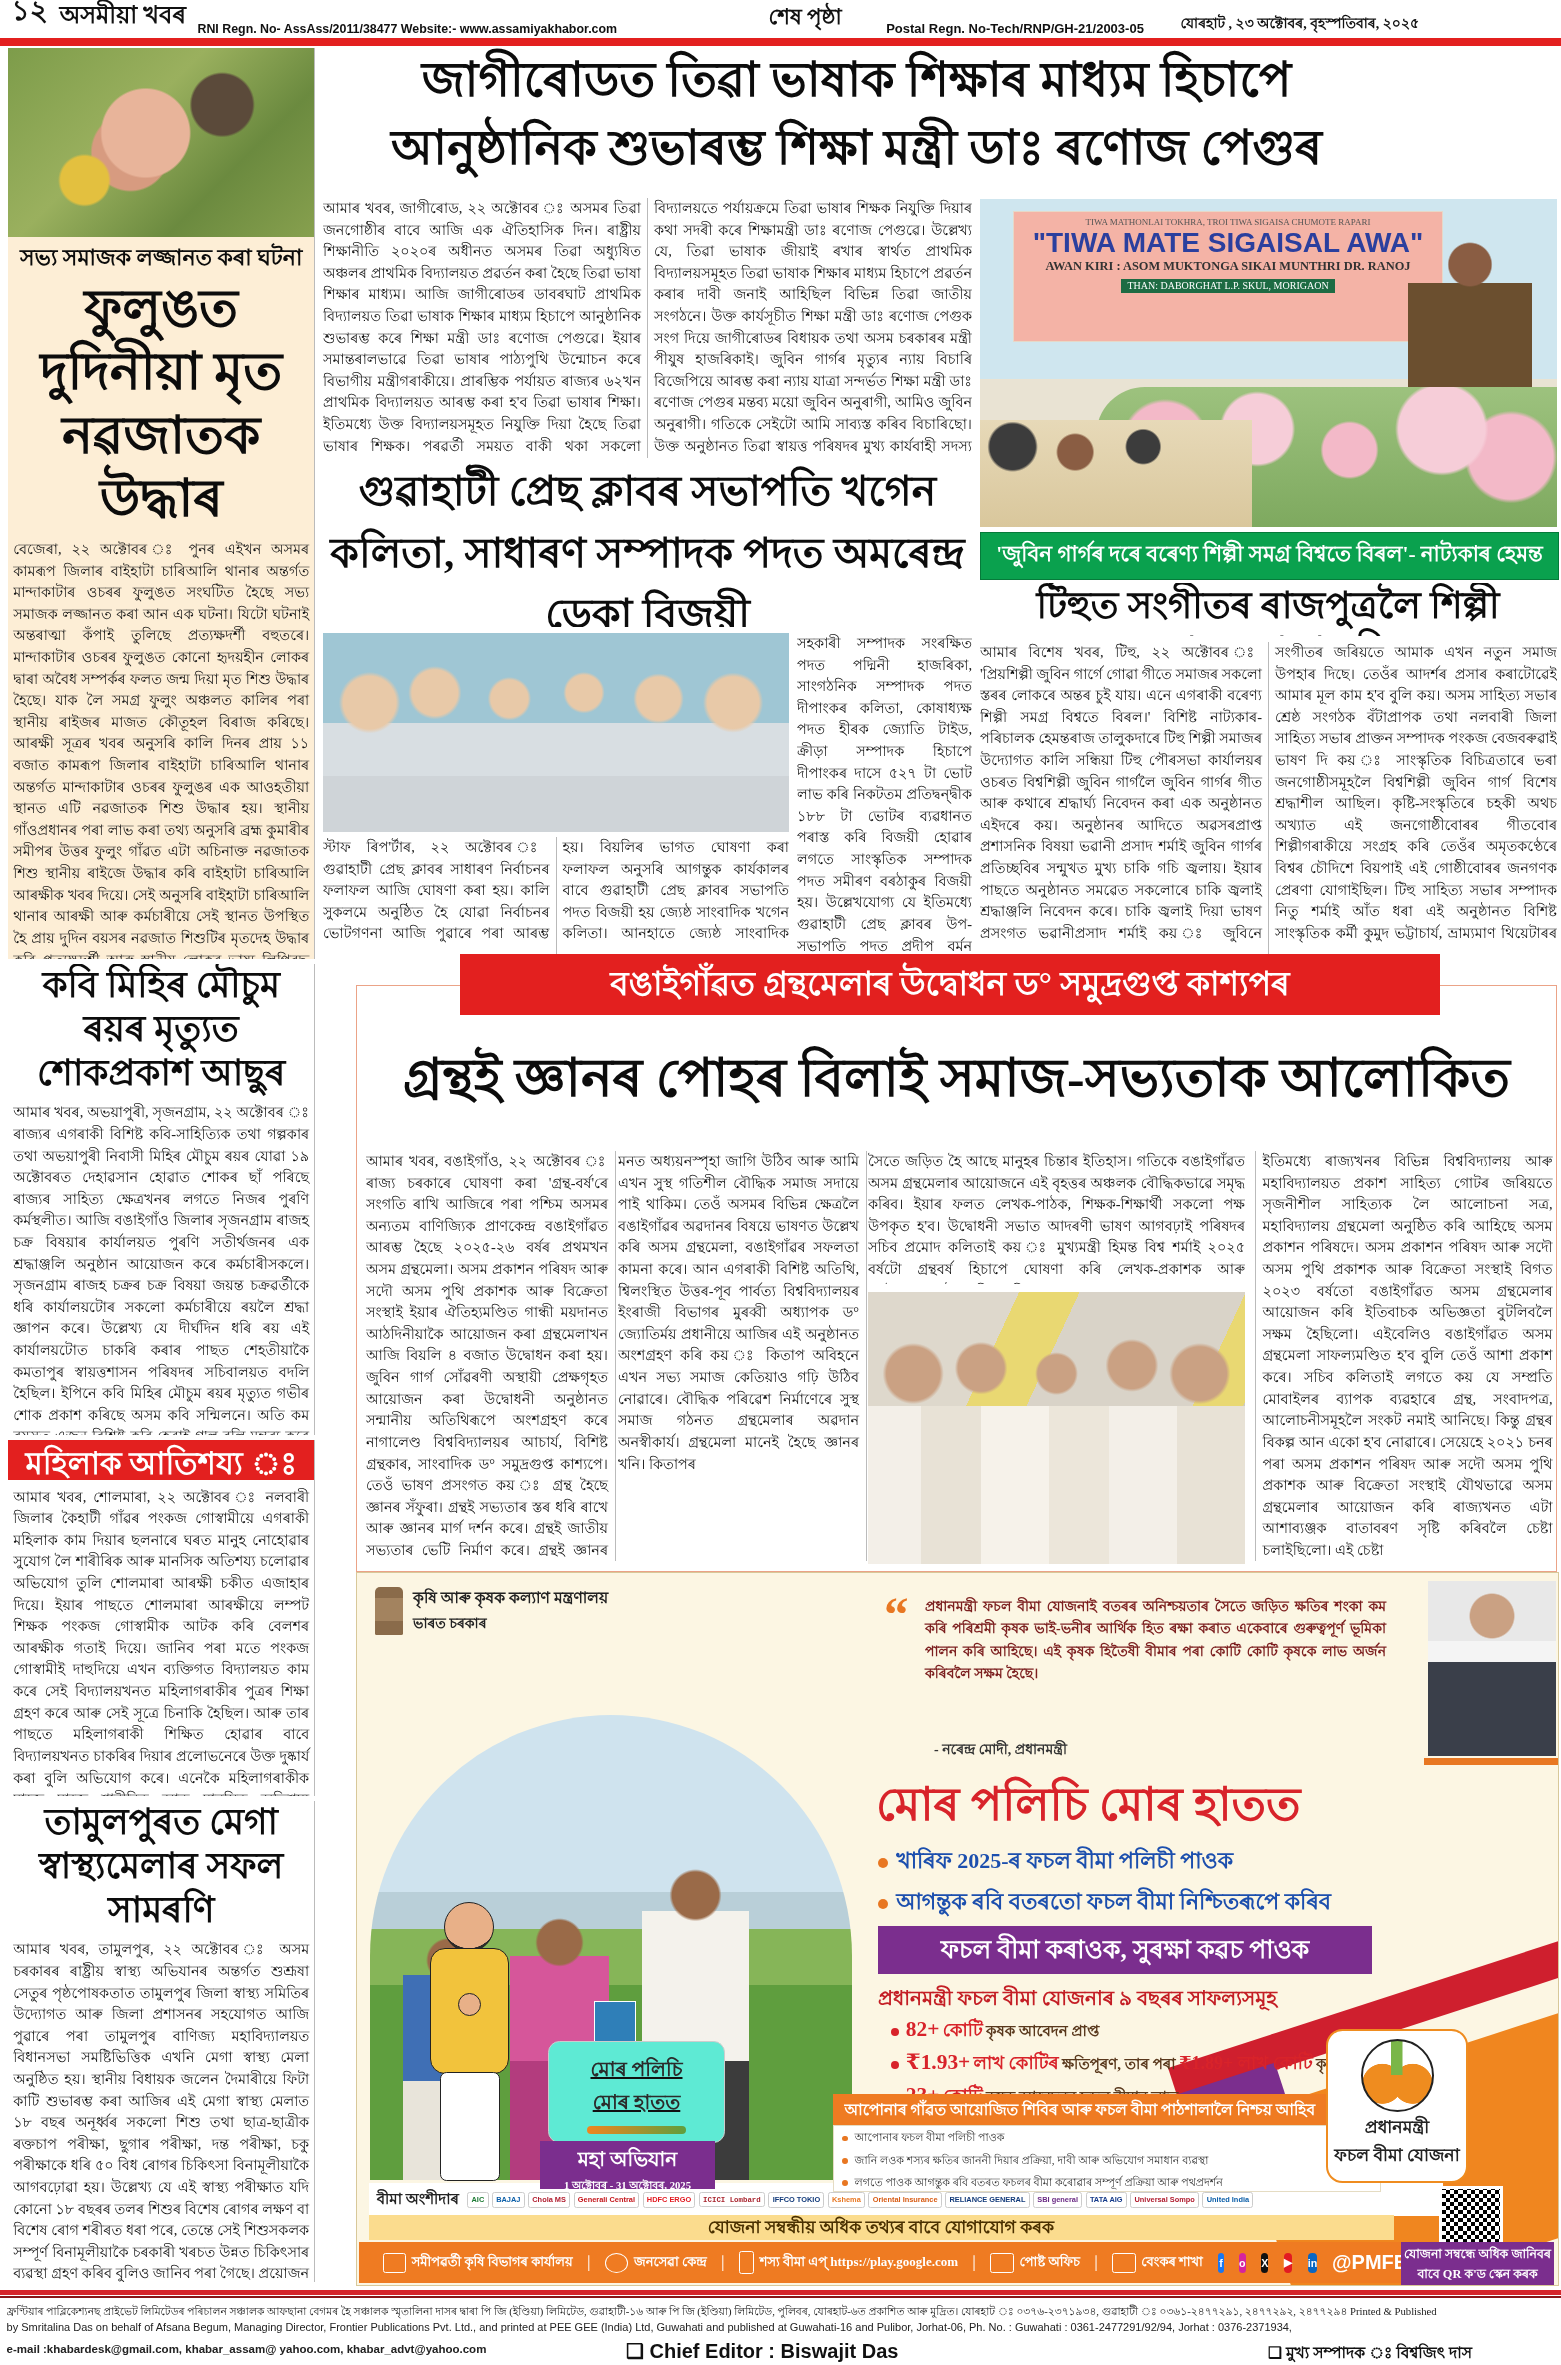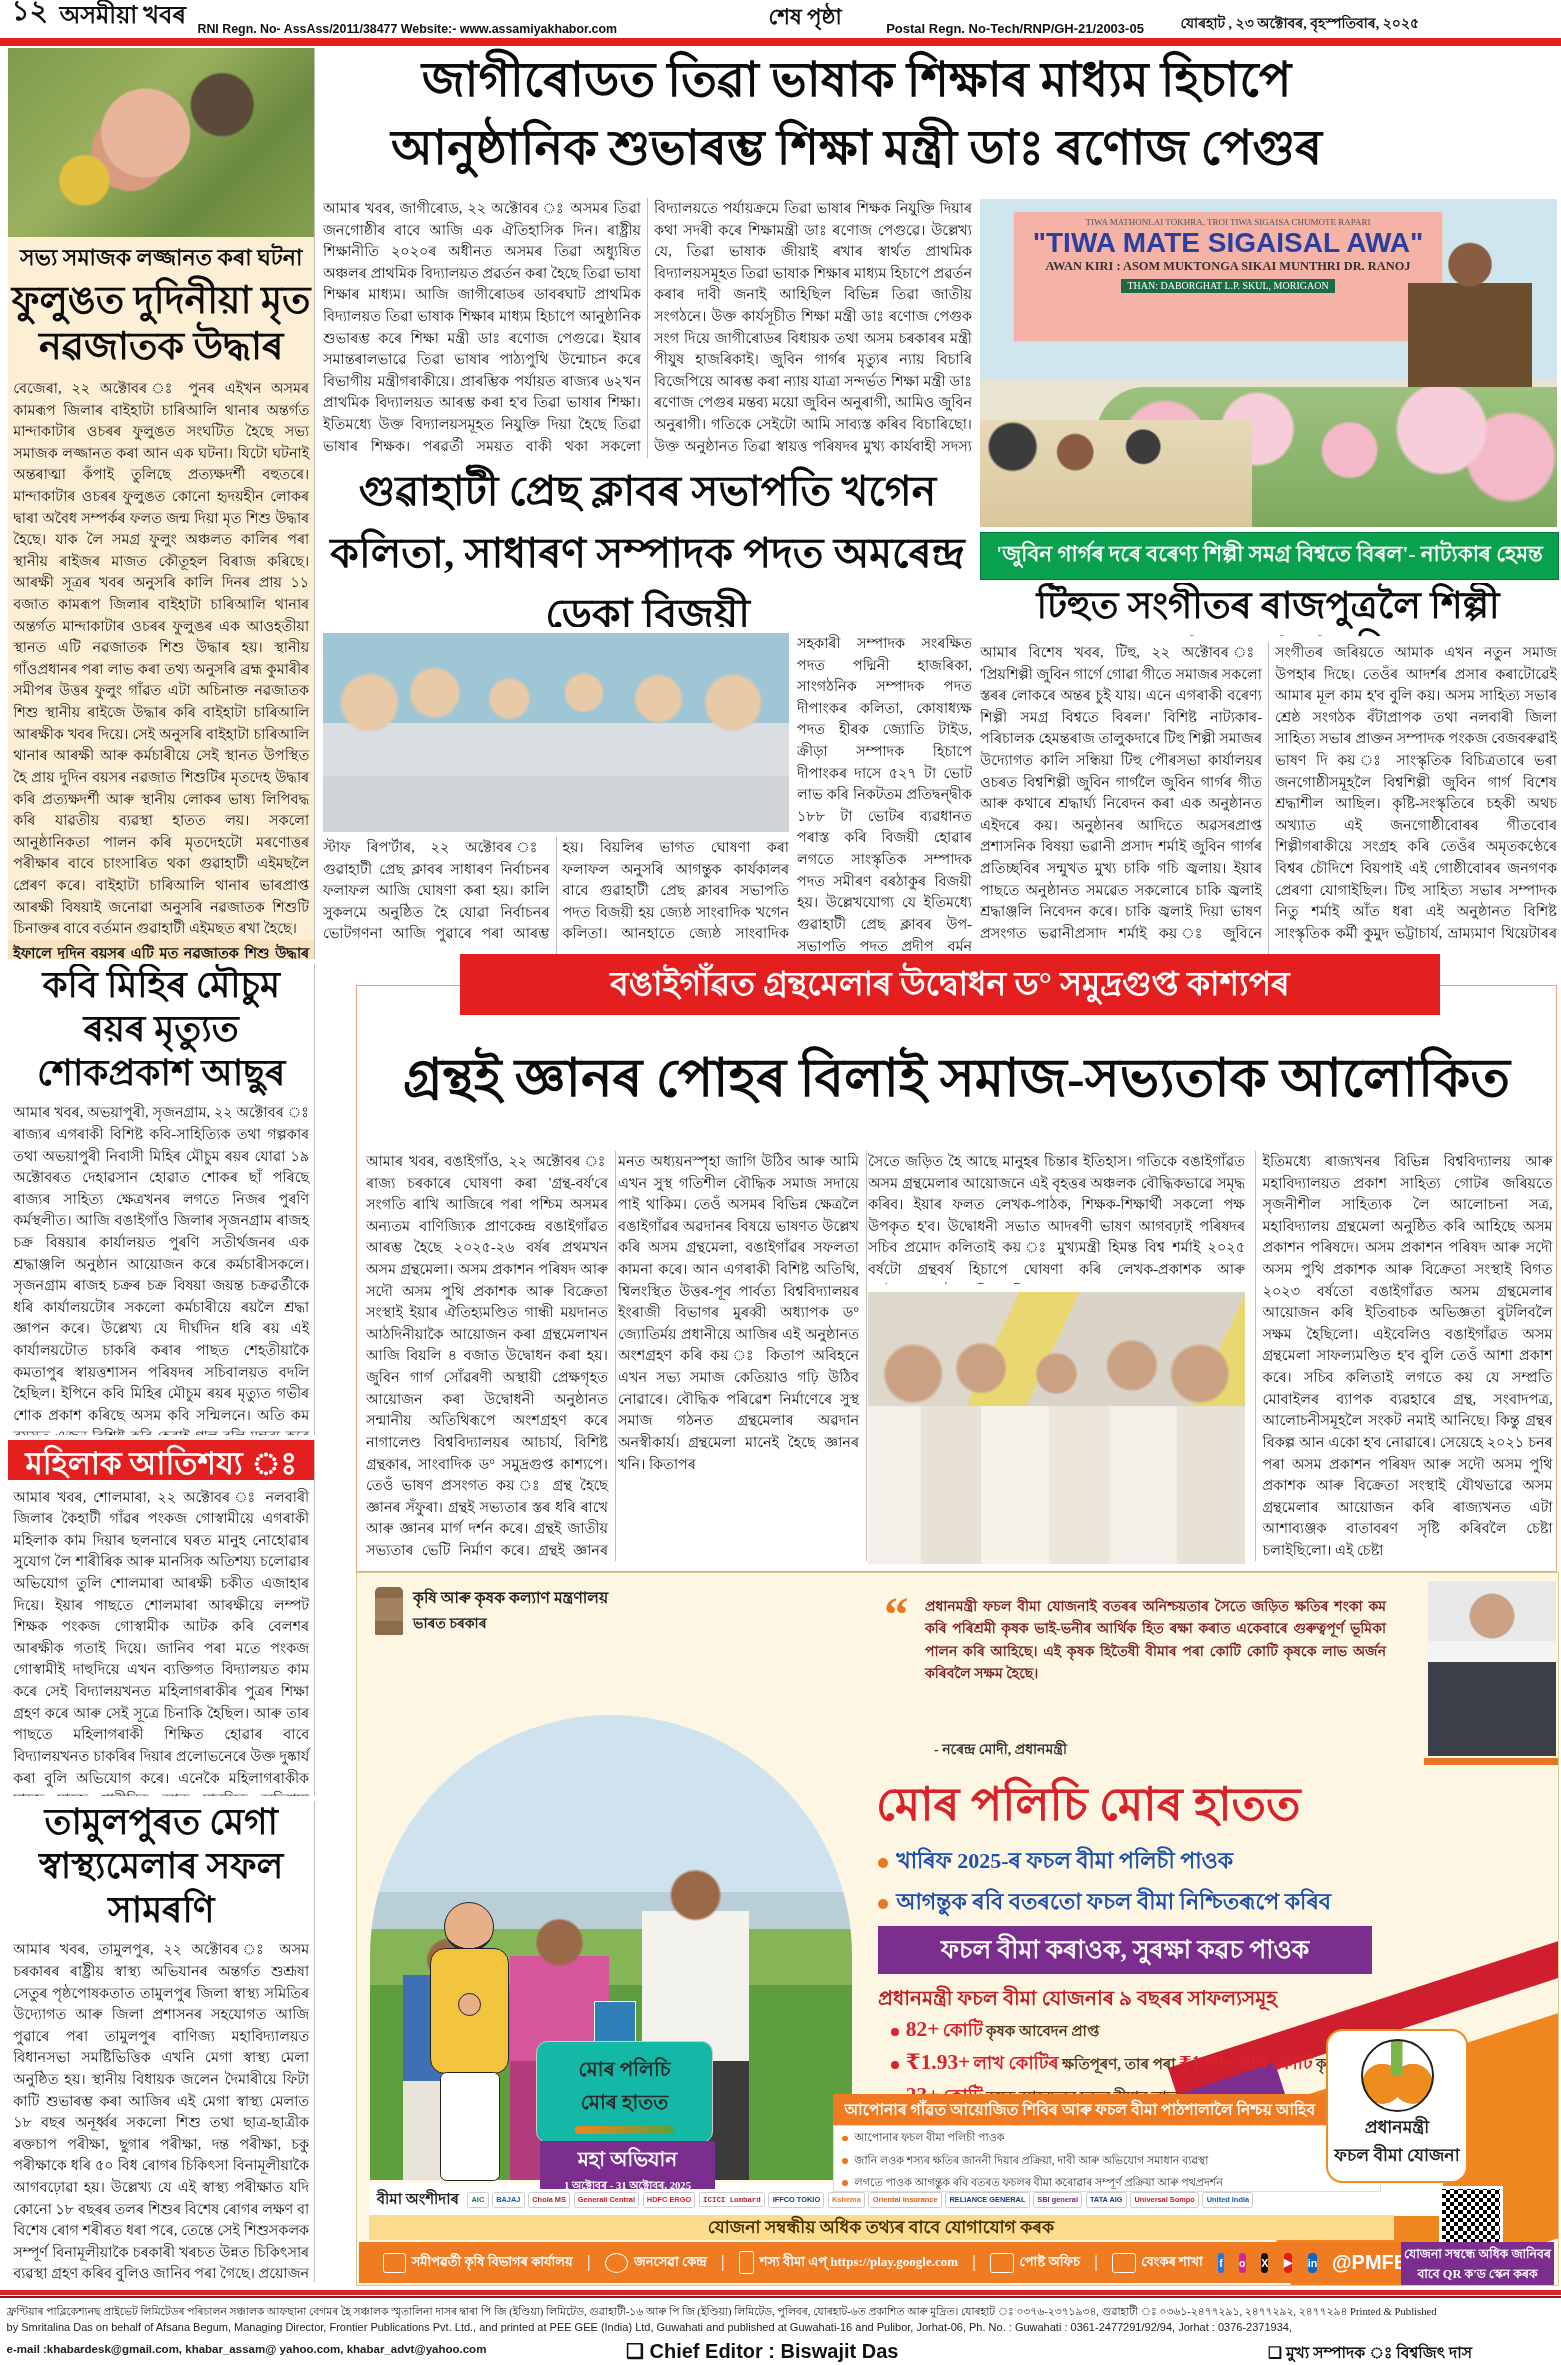--- a/index.html
+++ b/index.html
@@ -50,21 +50,21 @@
 <div class="abs" style="left:0;top:38px;width:1562px;height:8.2px;background:#e3201f;"></div>
 
 <div class="abs clip" style="left:8.2px;top:48px;width:306px;height:911px;background:#fdeed6;border-right:0.8px solid #bbb;">
   <div class="photo" style="width:306px;height:189px;background:
       radial-gradient(circle at 70% 30%, #5b4a3a 0 12%, transparent 13%),
       radial-gradient(circle at 25% 70%, #e3c03f 0 9%, transparent 10%),
       radial-gradient(circle at 45% 45%, #e8b49a 0 22%, transparent 23%),
       radial-gradient(circle at 40% 55%, #d79b80 0 18%, transparent 19%),
       linear-gradient(135deg,#7d9c4a,#9ab05e 40%,#6b8a3f 70%,#87a04e);"></div>
   <div class="hl" style="font-size:22px;margin-top:8.2px;">সভ্য সমাজক লজ্জানত কৰা ঘটনা</div>
-  <div class="hl" style="font-size:38px;margin:5px 3.3px 8.2px;">ফুলুঙত দুদিনীয়া মৃত নৱজাতক উদ্ধাৰ</div>
+  <div class="hl" style="font-size:52px;margin:5px 3.3px 8.2px;">ফুলুঙত দুদিনীয়া মৃত নৱজাতক উদ্ধাৰ</div>
   <div class="body-txt just" style="padding:0 5px;">বেজেৰা, ২২ অক্টোবৰ ঃ পুনৰ এইখন অসমৰ কামৰূপ জিলাৰ বাইহাটা চাৰিআলি থানাৰ অন্তৰ্গত মান্দাকাটাৰ ওচৰৰ ফুলুঙত সংঘটিত হৈছে সভ্য সমাজক লজ্জানত কৰা আন এক ঘটনা। যিটো ঘটনাই অন্তৰাত্মা কঁপাই তুলিছে প্ৰত্যক্ষদৰ্শী বহুতৰে। মান্দাকাটাৰ ওচৰৰ ফুলুঙত কোনো হৃদয়হীন লোকৰ দ্বাৰা অবৈধ সম্পৰ্কৰ ফলত জন্ম দিয়া মৃত শিশু উদ্ধাৰ হৈছে। যাক লৈ সমগ্ৰ ফুলুং অঞ্চলত কালিৰ পৰা স্থানীয় ৰাইজৰ মাজত কৌতূহল বিৰাজ কৰিছে। আৰক্ষী সূত্ৰৰ খবৰ অনুসৰি কালি দিনৰ প্ৰায় ১১ বজাত কামৰূপ জিলাৰ বাইহাটা চাৰিআলি থানাৰ অন্তৰ্গত মান্দাকাটাৰ ওচৰৰ ফুলুঙৰ এক আওহতীয়া স্থানত এটি নৱজাতক শিশু উদ্ধাৰ হয়। স্থানীয় গাঁওপ্ৰধানৰ পৰা লাভ কৰা তথ্য অনুসৰি ব্ৰহ্ম কুমাৰীৰ সমীপৰ উত্তৰ ফুলুং গাঁৱত এটা অচিনাক্ত নৱজাতক শিশু স্থানীয় ৰাইজে উদ্ধাৰ কৰি বাইহাটা চাৰিআলি আৰক্ষীক খবৰ দিয়ে। সেই অনুসৰি বাইহাটা চাৰিআলি থানাৰ আৰক্ষী আৰু কৰ্মচাৰীয়ে সেই স্থানত উপস্থিত হৈ প্ৰায় দুদিন বয়সৰ নৱজাত শিশুটিৰ মৃতদেহ উদ্ধাৰ কৰি প্ৰত্যক্ষদৰ্শী আৰু স্থানীয় লোকৰ ভাষ্য লিপিবদ্ধ কৰি যাৱতীয় ব্যৱস্থা হাতত লয়। সকলো আনুষ্ঠানিকতা পালন কৰি মৃতদেহটো মৰণোত্তৰ পৰীক্ষাৰ বাবে চাংসাৰিত থকা গুৱাহাটী এইমছলৈ প্ৰেৰণ কৰে। বাইহাটা চাৰিআলি থানাৰ ভাৰপ্ৰাপ্ত আৰক্ষী বিষয়াই জনোৱা অনুসৰি নৱজাতক শিশুটি চিনাক্তৰ বাবে বৰ্তমান গুৱাহাটী এইমছত ৰখা হৈছে।</div>
   <div class="body-txt just" style="padding:3.3px 5px;background:#f9e2bd;font-weight:bold;">ইফালে দুদিন বয়সৰ এটি মৃত নৱজাতক শিশু উদ্ধাৰ হোৱা ঘটনা সন্দৰ্ভত উত্তৰ গুৱাহাটী ৰাজহচক্ৰৰ চক্ৰ বিষয়াই তদন্তৰ ব্যৱস্থা কৰিছে বুলি জানিব পৰা গৈছে।</div>
 </div>
 
 <div class="abs clip" style="left:8.2px;top:964px;width:306px;height:471px;border-right:0.8px solid #bbb;">
   <div class="hl" style="font-size:36px;">কবি মিহিৰ মৌচুম ৰয়ৰ মৃত্যুত শোকপ্ৰকাশ আছুৰ</div>
   <div class="body-txt just" style="padding:6.6px 5px 0;">আমাৰ খবৰ, অভয়াপুৰী, সৃজনগ্ৰাম, ২২ অক্টোবৰ ঃ ৰাজ্যৰ এগৰাকী বিশিষ্ট কবি-সাহিত্যিক তথা গল্পকাৰ তথা অভয়াপুৰী নিবাসী মিহিৰ মৌচুম ৰয়ৰ যোৱা ১৯ অক্টোবৰত দেহাৱসান হোৱাত শোকৰ ছাঁ পৰিছে ৰাজ্যৰ সাহিত্য ক্ষেত্ৰখনৰ লগতে নিজৰ পুৰণি কৰ্মস্থলীত। আজি বঙাইগাঁও জিলাৰ সৃজনগ্ৰাম ৰাজহ চক্ৰ বিষয়াৰ কাৰ্যালয়ত পুৰণি সতীৰ্থজনৰ এক শ্ৰদ্ধাঞ্জলি অনুষ্ঠান আয়োজন কৰে কৰ্মচাৰীসকলে। সৃজনগ্ৰাম ৰাজহ চক্ৰৰ চক্ৰ বিষয়া জয়ন্ত চক্ৰৱৰ্তীকে ধৰি কাৰ্যালয়টোৰ সকলো কৰ্মচাৰীয়ে ৰয়লৈ শ্ৰদ্ধা জ্ঞাপন কৰে। উল্লেখ্য যে দীৰ্ঘদিন ধৰি ৰয় এই কাৰ্যালয়টোত চাকৰি কৰাৰ পাছত শেহতীয়াকৈ কমতাপুৰ স্বায়ত্তশাসন পৰিষদৰ সচিবালয়ত বদলি হৈছিল। ইপিনে কবি মিহিৰ মৌচুম ৰয়ৰ মৃত্যুত গভীৰ শোক প্ৰকাশ কৰিছে অসম কবি সন্মিলনে। অতি কম বয়সত এজন বিশিষ্ট কবি হেৰাই গ'ল বুলি মন্তব্য কৰে কবি সন্মিলনে। ৰয়ৰ মৃত্যুত গভীৰ শোকপ্ৰকাশ কৰিছে বিশিষ্ট গল্পকাৰ তথা ভাৰতীয় প্ৰশাসনিক বিষয়া আৰণ্যক শইকীয়া, সদৌ অসম ছাত্ৰ সন্থাৰ উপদেষ্টা ড° সমুজ্জ্বল কুমাৰ ভট্টাচাৰ্য, সভাপতি উৎপল শৰ্মা, কবি ড° প্ৰাঞ্জল শৰ্মা, বিশিষ্ট প্ৰণৱ কুমাৰ বৰ্মন, বিজয় শংকৰ বৰ্মন, ড° হিল্লোলজ্যোতি সিংহ, প্ৰতীম বৰুৱা, সাহিত্যিক ৰোহিণী চৌধুৰী, সাংবাদিক ৰিতুস্মিন শৰ্মা, ৰাজীৱ গগৈ, দীপক শৰ্মা, কুমাৰজিৎ শৰ্মাকে ধৰি বহুজনে। অভয়াপুৰী জ্যোতি সাংস্কৃতিক অনুষ্ঠানৰ সভাপতি তথা শিল্পী পেঞ্চনাৰ ধৰণী বণিকা, সম্পাদক দেৱ কুমাৰ দাসেও গভীৰ শোক প্ৰকাশ কৰি পৰিয়ালক সমবেদনা জনাইছে। ৰয়ৰ মৃত্যু সাহিত্য ক্ষেত্ৰৰ লগতে অঞ্চলটোৰো অপূৰণীয় ক্ষতি বুলিও কয় তেওঁলোকে।</div>
 </div>
 
 <div class="abs clip" style="left:8.2px;top:1440px;width:306px;height:356px;border-right:0.8px solid #bbb;">
@@ -185,21 +185,21 @@
   <div class="abs" style="left:534px;top:476px;"><span class="rdot"></span><span class="statnum">₹1.93+</span> <span class="statnum" style="font-size:18px;">লাখ কোটিৰ</span> <span class="statrest">ক্ষতিপূৰণ, তাৰ পৰা</span> <span class="statnum" style="font-size:18px;">₹1.89+ লাখ কোটি</span> <span class="statrest">কৃষকক পৰিশোধ</span></div>
   <div class="abs" style="left:534px;top:509px;"><span class="rdot"></span><span class="statnum">23+</span> <span class="statnum" style="font-size:18px;">কোটি</span> <span class="statrest">কৃষক আবেদনৰ ফচল বীমাৰ লাভ</span></div>
   <div class="abs" style="left:534px;top:542px;"><span class="rdot"></span><span class="statnum" style="font-size:20px;">ৰাষ্ট্ৰীয় ফচল বীমা প'ৰ্টেলৰ</span> <span class="statrest">দ্বাৰা স্বচ্ছ আৰু দ্ৰুত ভাৱে দাবী পৰিশোধ</span></div>
 
   <div class="abs" style="left:544px;top:577px;display:flex;align-items:center;gap:10px;">
     <span style="width:38px;height:38px;border-radius:50%;background:radial-gradient(circle at 50% 40%, #fff 0 26%, #14522b 27%);display:inline-block;"></span>
     <span style="font-size:20.6px;font-weight:bold;color:#2e2e2e;">সমগ্ৰ দেশ জোৰা হেল্পলাইন</span>
     <span style="font-size:30px;font-weight:bold;color:#d8232a;font-family:'Liberation Sans',sans-serif;">14447</span>
   </div>
 
-  <div class="abs" style="left:179px;top:468px;width:175px;height:100px;background:#14b8a6;border:0.8px solid #ccc;border-radius:11.5px;text-align:center;z-index:2;">
+  <div class="abs" style="left:191px;top:468px;width:175px;height:100px;background:#5eead4;border:0.8px solid #ccc;border-radius:11.5px;text-align:center;z-index:2;text-decoration:underline;">
     <div style="font-size:20px;font-weight:bold;color:#2b2b2b;margin-top:11.5px;">মোৰ পলিচি</div>
     <div style="font-size:20px;font-weight:bold;color:#2b2b2b;">মোৰ হাতত</div>
     <div style="width:99px;height:8.2px;margin:6.6px auto 0;border-radius:5px;background:linear-gradient(90deg,#f0861f,#5f9e3e);"></div>
   </div>
   <div class="abs" style="left:183px;top:568px;width:175px;height:48px;background:#7b2e8e;color:#fff;text-align:center;z-index:2;">
     <div style="font-size:20px;font-weight:bold;margin-top:2.5px;">মহা অভিযান</div>
     <div style="font-size:10.7px;font-weight:bold;">1 অক্টোবৰ - 31 অক্টোবৰ, 2025</div>
   </div>
 
   <div class="abs clip" style="left:476px;top:521px;width:530px;height:31px;background:#ef7b22;color:#fff;font-size:15.6px;font-weight:bold;line-height:31px;padding-left:11.5px;z-index:2;">আপোনাৰ গাঁৱত আয়োজিত শিবিৰ আৰু ফচল বীমা পাঠশালালৈ নিশ্চয় আহিব</div>

